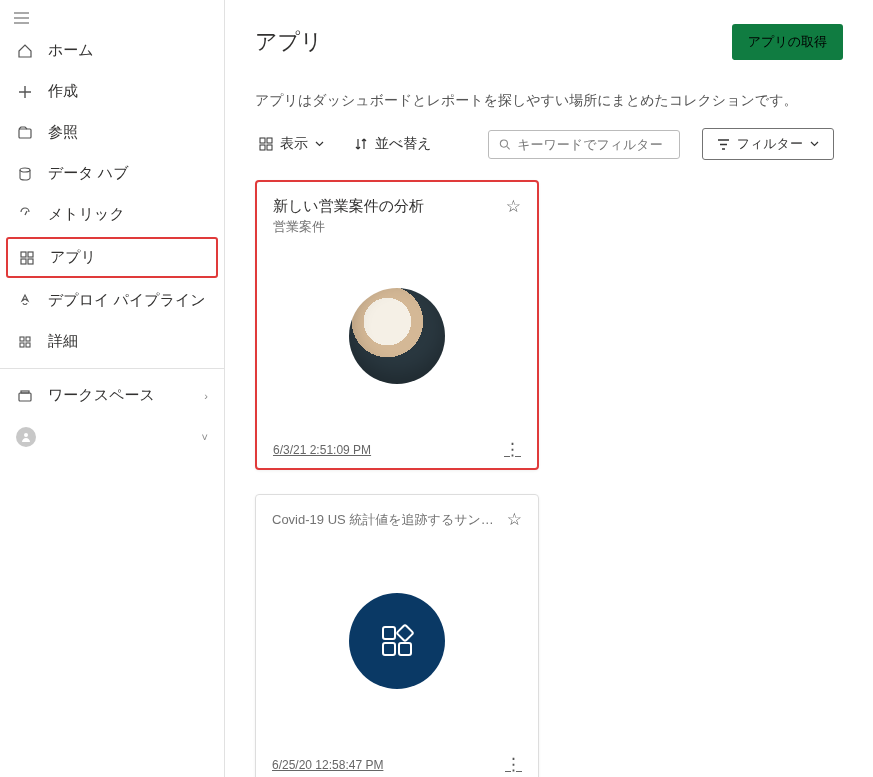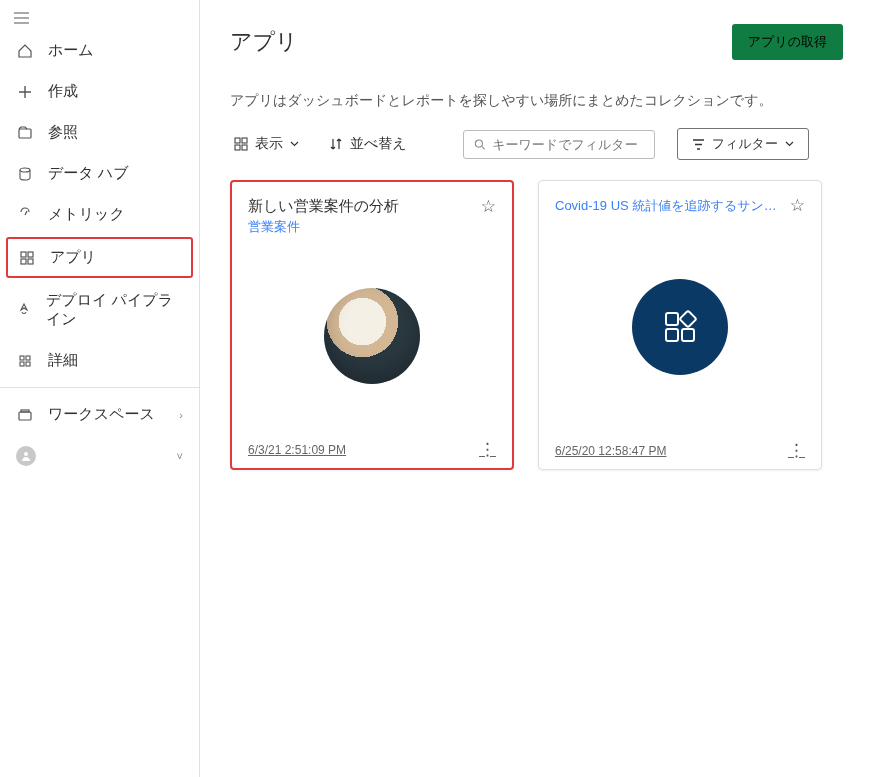--- a/index.html
+++ b/index.html
@@ -6,21 +6,21 @@
     body {
       font-family: "Segoe UI", "Meiryo", sans-serif;
       background: #fff;
       color: #323130;
       width: 873px;
       height: 777px;
       overflow: hidden;
       display: flex;
     }
     .sidebar {
-      width: 200px;
+      width: 225px;
       border-right: 1px solid #e1e1e1;
       display: flex;
       flex-direction: column;
       padding-top: 6px;
     }
     .hamburger {
       padding: 6px 14px;
       cursor: pointer;
       font-size: 15px;
       color: #555;
@@ -170,21 +170,21 @@
       justify-content: space-between;
       align-items: flex-start;
     }
     .card-title {
       font-size: 15px;
       color: #323130;
       line-height: 1.3;
     }
     .card-sub {
       font-size: 13px;
-      color: #3b82f6;
+      color: #737373;
       margin-top: 2px;
     }
     .card-head-text {
       flex: 1;
       min-width: 0;
     }
     .card-head-text .card-title,
     .card-head-text .card-sub {
       white-space: nowrap;
       overflow: hidden;

